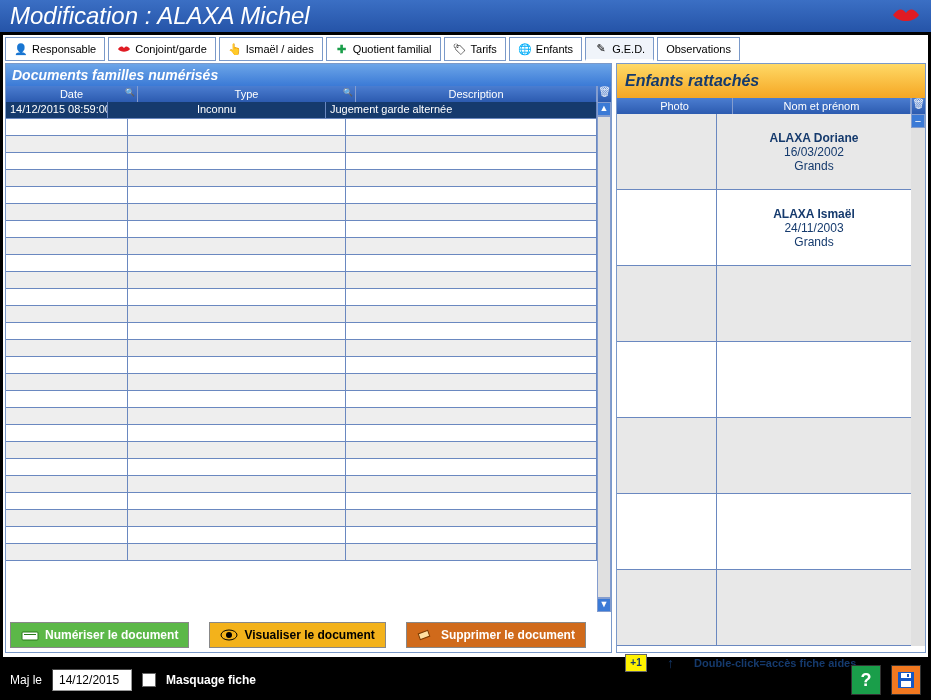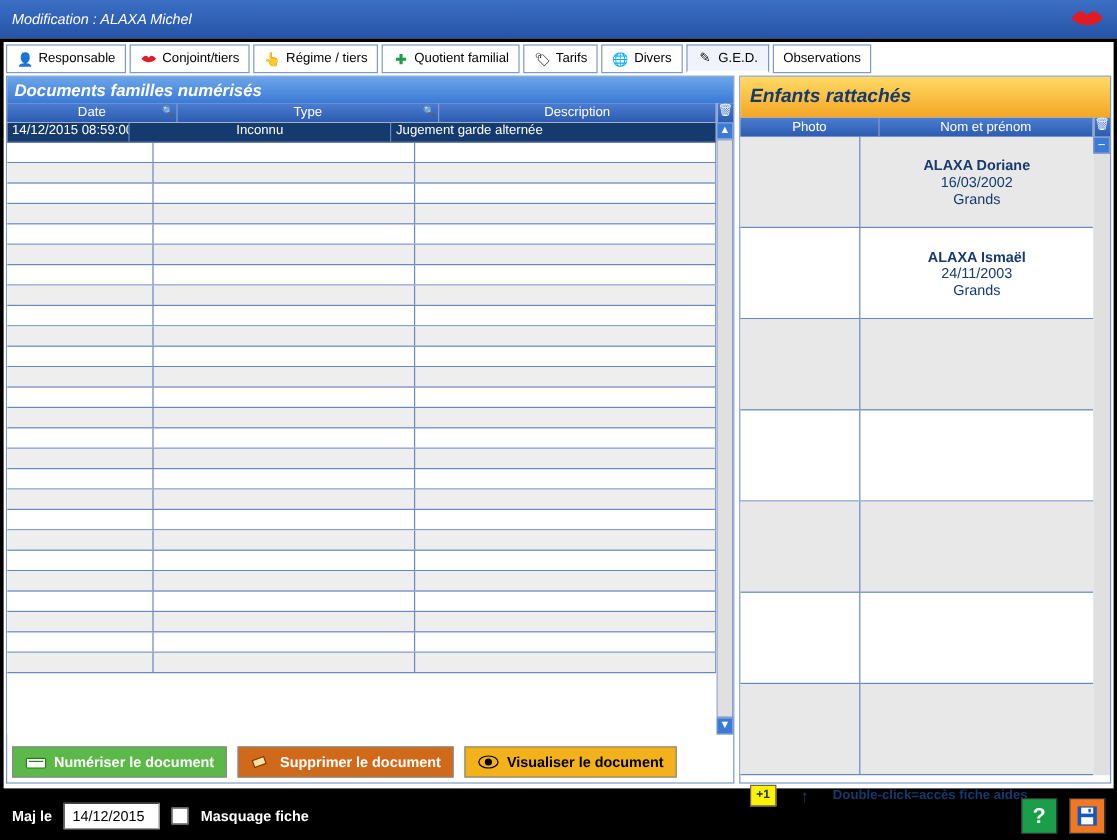--- a/index.html
+++ b/index.html
@@ -1,19 +1,19 @@
 <!DOCTYPE html>
 <html><head>
   <meta charset="utf-8">
   <style>
     * { box-sizing: border-box; margin: 0; padding: 0; }
     body { font-family: Arial, sans-serif; font-size: 12px; background: #fff; width: 931px; height: 700px; overflow: hidden; }
     
     .titlebar { background: linear-gradient(to bottom, #3b6fc4, #2554a8); height: 32px; display: flex; align-items: center; padding: 0 10px; color: #fff; }
-    .titlebar-text { font-style: italic; font-size: 12px; flex: 1; }
+    .titlebar-text { font-style: italic; font-size: 24px; flex: 1; }
     .lips-icon svg { width: 30px; height: 20px; }
     
     .content-area { background: #000; padding: 3px; height: 628px; }
     .inner-panel { background: #fff; height: 100%; padding: 2px; }
     
     .tabbar { display: flex; gap: 3px; height: 24px; margin-bottom: 2px; }
     .tab { border: 1px solid #7a99c9; background: #fff; padding: 2px 8px; display: flex; align-items: center; gap: 4px; font-size: 11px; cursor: pointer; white-space: nowrap; }
     .tab.active { border-bottom: 2px solid #fff; background: #f0f4fa; }
     .tab-icon { width: 14px; height: 14px; display: inline-flex; align-items: center; justify-content: center; }
     
@@ -30,21 +30,21 @@
     .trow.selected { background: #153a6d; color: #fff; }
     .td { padding: 1px 4px; border-right: 1px solid #6a88c0; overflow: hidden; white-space: nowrap; }
     .trow.alt { background: #eee; }
     
     .scroll-indicator { width: 14px; display: flex; flex-direction: column; }
     .scroll-indicator div { background: #3b7ad6; border: 1px solid #849dcf; flex: 0 0 14px; font-size: 9px; text-align: center; color: #fff; }
     
     .table-wrap { display: flex; flex: 1; }
     .table-main { flex: 1; display: flex; flex-direction: column; }
     
-    .button-row { padding: 10px 4px 4px 4px; display: flex; gap: 9px; align-items: flex-end; }
+    .button-row { padding: 10px 4px 4px 4px; display: flex; gap: 20px; align-items: flex-end; }
     .action-btn { padding: 5px 10px; border: 1px solid #888; font-size: 12px; font-weight: bold; display: flex; align-items: center; gap: 6px; cursor: pointer; }
     .btn-green { background: #5cb848; color: #fff; }
     .btn-yellow { background: #f3b21b; color: #000; }
     .btn-orange { background: #d06a1b; color: #fff; }
     .btn-icon { width: 18px; height: 14px; display: inline-block; }
     
     .right-panel { width: 310px; display: flex; flex-direction: column; border: 1px solid #7a99c9; }
     .right-header { background: linear-gradient(to bottom, #ffd966, #f5a623); color: #153a6d; font-style: italic; font-weight: bold; font-size: 16px; padding: 8px 8px; }
     .children-header { display: flex; background: linear-gradient(to bottom, #4b7dd0, #2c5bb0); color: #fff; font-size: 11px; }
     .children-body { flex: 1; display: flex; }
@@ -88,55 +88,55 @@
       <div class="tab">
           <span class="tab-icon">👤</span>
           <span>Responsable</span>
         </div>
       <div class="tab">
           <span class="tab-icon">
             <svg width="14" height="10" viewBox="0 0 30 20">
               <path d="M2 10 C8 2,12 4,15 8 C18 4,22 2,28 10 C22 18,8 18,2 10 Z" fill="#e01b24"></path>
             </svg>
           </span>
-          <span>Conjoint/tiers</span>
+          <span>Conjoint/garde</span>
         </div>
       <div class="tab">
           <span class="tab-icon">👆</span>
-          <span>Régime / tiers</span>
+          <span>Ismaël / aides</span>
         </div>
       <div class="tab">
           <span class="tab-icon" style="color:#1a9e4a;font-weight:bold">✚</span>
           <span>Quotient familial</span>
         </div>
       <div class="tab">
           <span class="tab-icon">🏷</span>
           <span>Tarifs</span>
         </div>
       <div class="tab">
           <span class="tab-icon">🌐</span>
-          <span>Divers</span>
+          <span>Enfants</span>
         </div>
       <div class="tab active">
           <span class="tab-icon">✎</span>
           <span>G.E.D.</span>
         </div>
       <div class="tab">
           <span>Observations</span>
         </div>
     </div>
 
     <div class="main-cols">
       <div class="left-panel">
         <div class="panel-header">Documents familles numérisés</div>
         <div class="table-wrap">
           <div class="table-main">
             <div style="display:flex">
               <div class="table-header" style="flex:1">
-                <div class="th" style="width:142px"><span>Date</span><span class="sort-icon">🔍</span></div>
+                <div class="th" style="width:132px"><span>Date</span><span class="sort-icon">🔍</span></div>
                 <div class="th" style="width:218px"><span>Type</span><span class="sort-icon">🔍</span></div>
                 <div class="th" style="flex:1"><span>Description</span></div>
               </div>
               <div class="delete-header-icon">🗑</div>
             </div>
             <div style="display:flex;flex:1">
               <div class="table-body">
                 <div class="trow selected">
                   <div class="td" style="width:102px">14/12/2015 08:59:00</div>
                   <div class="td" style="width:218px;text-align:center">Inconnu</div>
@@ -282,32 +282,32 @@
           </div>
         </div>
         <div class="button-row">
           <button class="action-btn btn-green">
               <span class="btn-icon"><svg viewBox="0 0 18 14">
                   <rect x="1" y="4" width="16" height="8" rx="1" fill="#fff" stroke="#2a7a1a"></rect>
                   <rect x="3" y="6" width="12" height="1" fill="#2a7a1a"></rect>
                 </svg></span>
               <span>Numériser le document</span>
             </button>
-          <button class="action-btn btn-orange">
-              <span class="btn-icon"><svg viewBox="0 0 18 14">
-                  <rect x="2" y="4" width="10" height="6" transform="rotate(-20 7 7)" fill="#ffe0a0" stroke="#7a3a00"></rect>
-                </svg></span>
-              <span>Supprimer le document</span>
-            </button>
           <button class="action-btn btn-yellow">
               <span class="btn-icon"><svg viewBox="0 0 18 14">
                   <ellipse cx="9" cy="7" rx="8" ry="5" fill="none" stroke="#000"></ellipse>
                   <circle cx="9" cy="7" r="3" fill="#000"></circle>
                 </svg></span>
               <span>Visualiser le document</span>
+            </button>
+          <button class="action-btn btn-orange">
+              <span class="btn-icon"><svg viewBox="0 0 18 14">
+                  <rect x="2" y="4" width="10" height="6" transform="rotate(-20 7 7)" fill="#ffe0a0" stroke="#7a3a00"></rect>
+                </svg></span>
+              <span>Supprimer le document</span>
             </button>
         </div>
       </div>
 
       <div class="right-panel">
         <div class="right-header">Enfants rattachés</div>
         <div style="display:flex">
           <div class="children-header" style="flex:1">
             <div class="th" style="width:116px">Photo</div>
             <div class="th" style="flex:1">Nom et prénom</div>
@@ -361,21 +361,21 @@
           <div class="add-badge">+1</div>
           <span style="font-size:14px">↑</span>
           <span>Double-click=accès fiche aides</span>
         </div>
       </div>
     </div>
   </div>
 </div>
 
 <div class="bottombar">
-  <span style="font-weight:bold">Maj le</span>
+  <span style="font-weight:normal">Maj le</span>
   <input class="date-input" value="14/12/2015" style="">
   <span class="checkbox-box"></span>
   <span style="font-weight:bold">Masquage fiche</span>
   <div class="bottom-spacer"></div>
   <div class="icon-btn icon-help">?</div>
   <div class="icon-btn icon-save">
     <svg width="18" height="18" viewBox="0 0 18 18">
         <rect x="1" y="1" width="16" height="16" fill="#1457c4"></rect>
         <rect x="4" y="2" width="10" height="5" fill="#fff"></rect>
         <rect x="4" y="10" width="10" height="6" fill="#fff"></rect>

